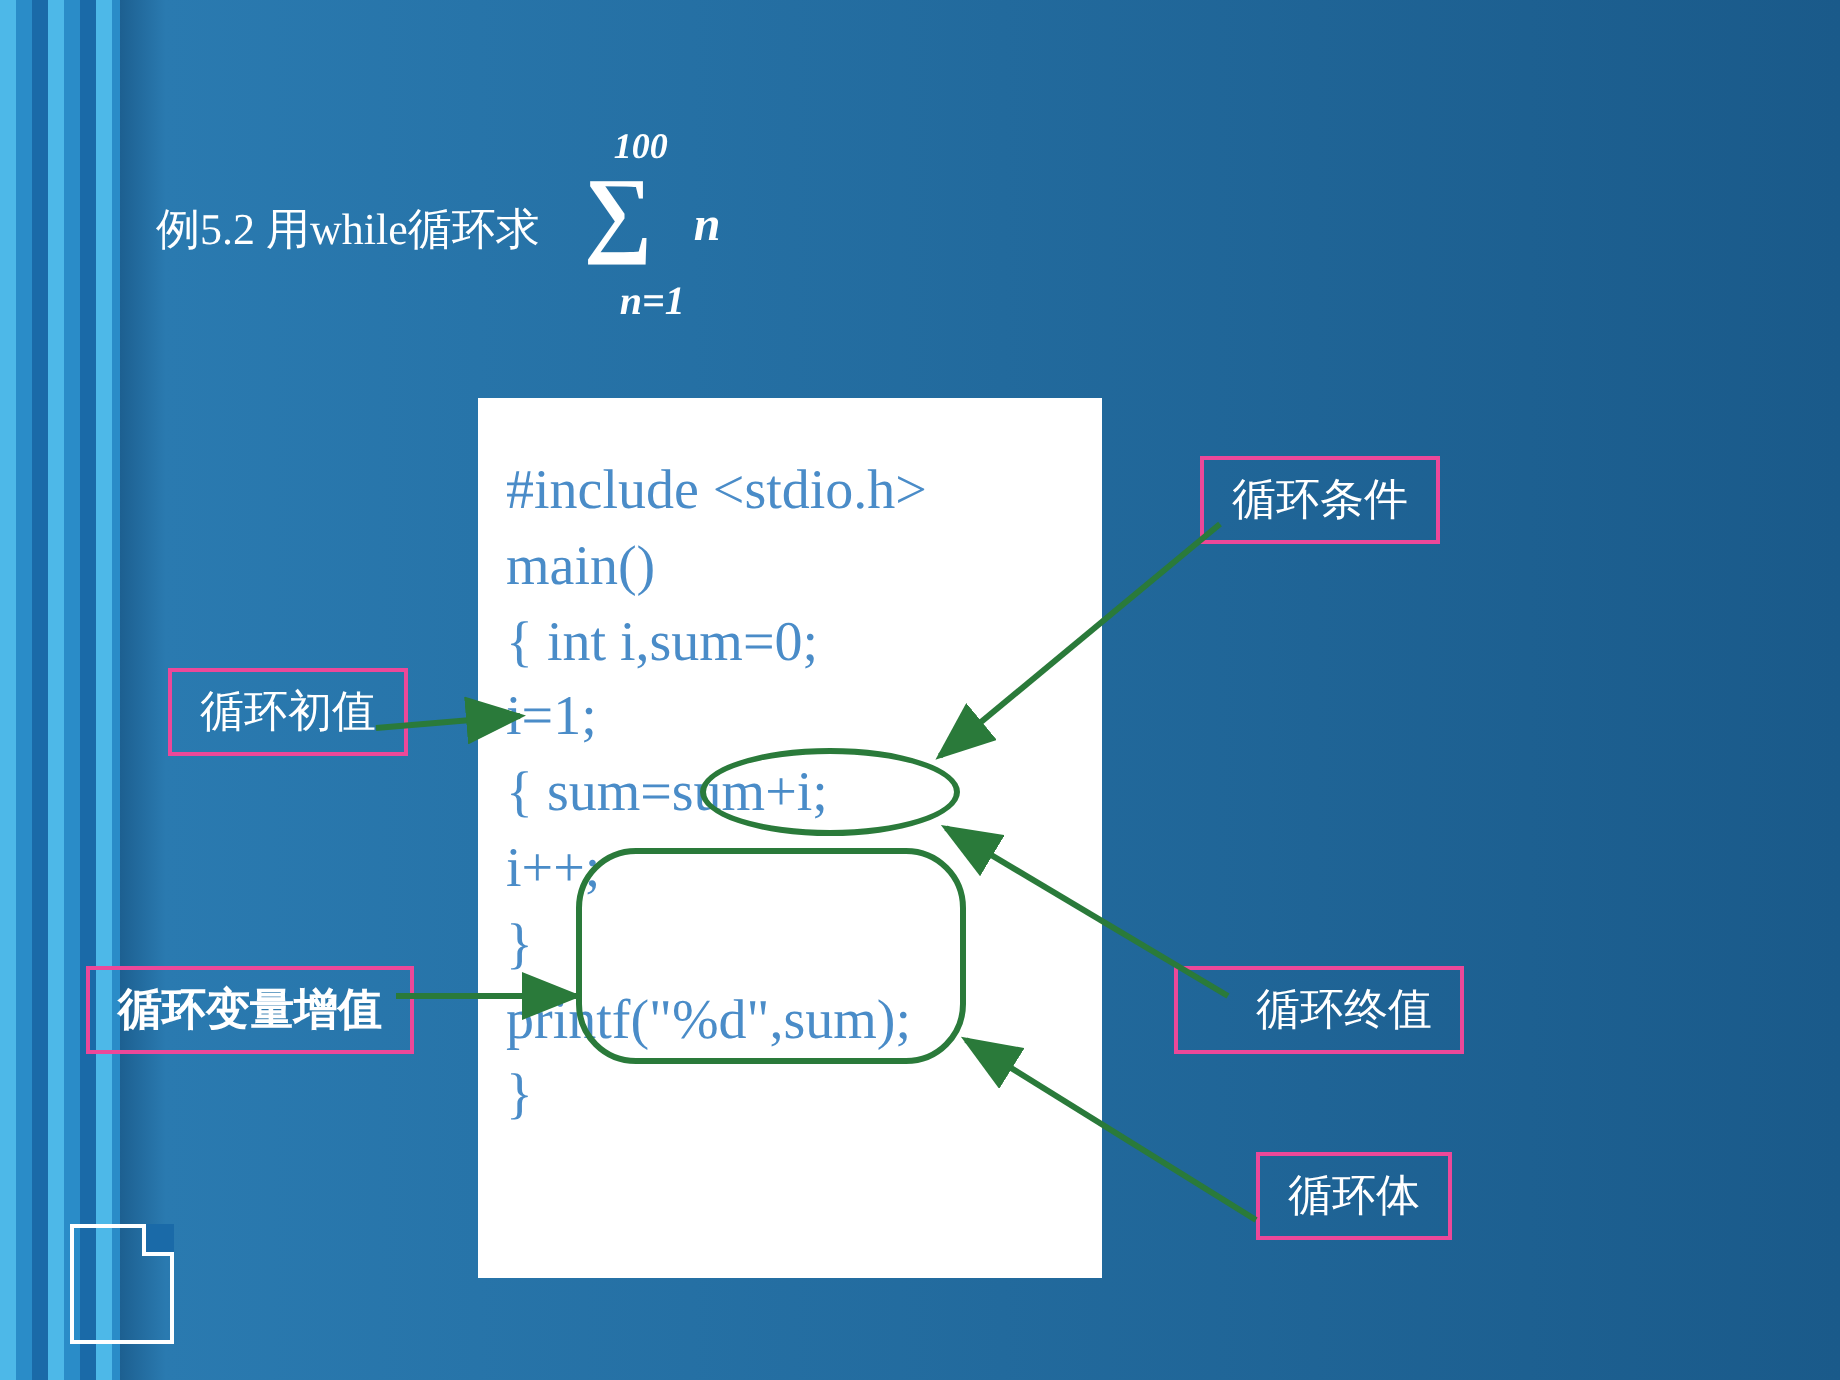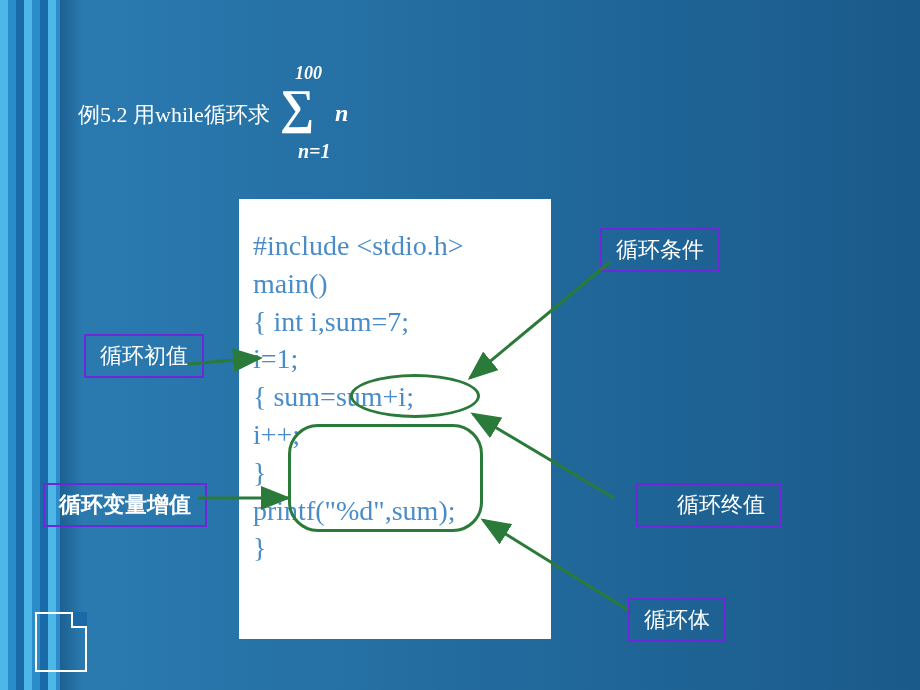--- a/index.html
+++ b/index.html
@@ -29,21 +29,21 @@
     .title-row {
       position: absolute;
       left: 78px;
       top: 75px;
       display: flex;
       align-items: center;
       color: white;
       font-size: 22px;
     }
     .title-text {
-      margin-right: 10px;
+      margin-right: 22px;
     }
     .summation {
       position: relative;
       width: 100px;
       height: 80px;
     }
     .sum-upper {
       position: absolute;
       top: -12px;
       left: 15px;
@@ -84,21 +84,21 @@
       background: white;
       border: 2px solid white;
       padding: 26px 12px;
       font-family: "Times New Roman", serif;
       font-size: 28px;
       color: #4a8cc8;
       line-height: 1.35;
     }
     .label-box {
       position: absolute;
-      border: 2px solid #6d28d9;
+      border: 2px solid #ec4899;
       background: transparent;
       color: white;
       font-size: 22px;
       padding: 5px 14px;
       text-align: center;
     }
     .ellipse {
       position: absolute;
       border: 3px solid #2a7a3a;
       border-radius: 50%;
@@ -148,45 +148,45 @@
     <span class="sum-upper">100</span>
     <span class="sum-sigma">∑</span>
     <span class="sum-lower">n=1</span>
     <span class="sum-var">n</span>
   </span>
 </div>
 
 <div class="code-box">
   <div>#include &lt;stdio.h&gt;</div>
   <div>main()</div>
-  <div>{   int i,sum=7;</div>
+  <div>{   int i,sum=0;</div>
   <div>    i=1;</div>
   <div>   {  sum=sum+i;</div>
   <div>       i++;</div>
   <div>    }</div>
   <div>    printf("%d",sum);</div>
   <div>}</div>
 </div>
 
 <div class="ellipse" style="left:350px; top:374px; width:130px; height:44px;"></div>
 <div class="rounded-rect" style="left:288px; top:424px; width:195px; height:108px;"></div>
 
 <div class="label-box" style="left:600px; top:228px;">
   <span>循环条件</span>
 </div>
 <div class="label-box" style="left:84px; top:334px;">
   <span>循环初值</span>
 </div>
 <div class="label-box" style="left:43px; top:483px;font-weight:bold;">
   <span>循环变量增值</span>
 </div>
-<div class="label-box" style="left:636px; top:483px;padding-left:39px;">
+<div class="label-box" style="left:587px; top:483px;padding-left:39px;">
   <span>循环终值</span>
 </div>
-<div class="label-box" style="left:628px; top:598px;">
+<div class="label-box" style="left:628px; top:576px;">
   <span>循环体</span>
 </div>
 
 <svg class="arrows">
   <defs>
     <marker id="arrowhead" markerWidth="10" markerHeight="8" refX="9" refY="4" orient="auto">
       <polygon points="0 0, 10 4, 0 8" fill="#2a7a3a"></polygon>
     </marker>
   </defs>
   <line x1="610" y1="262" x2="470" y2="378" stroke="#2a7a3a" stroke-width="3" marker-end="url(#arrowhead)"></line>

